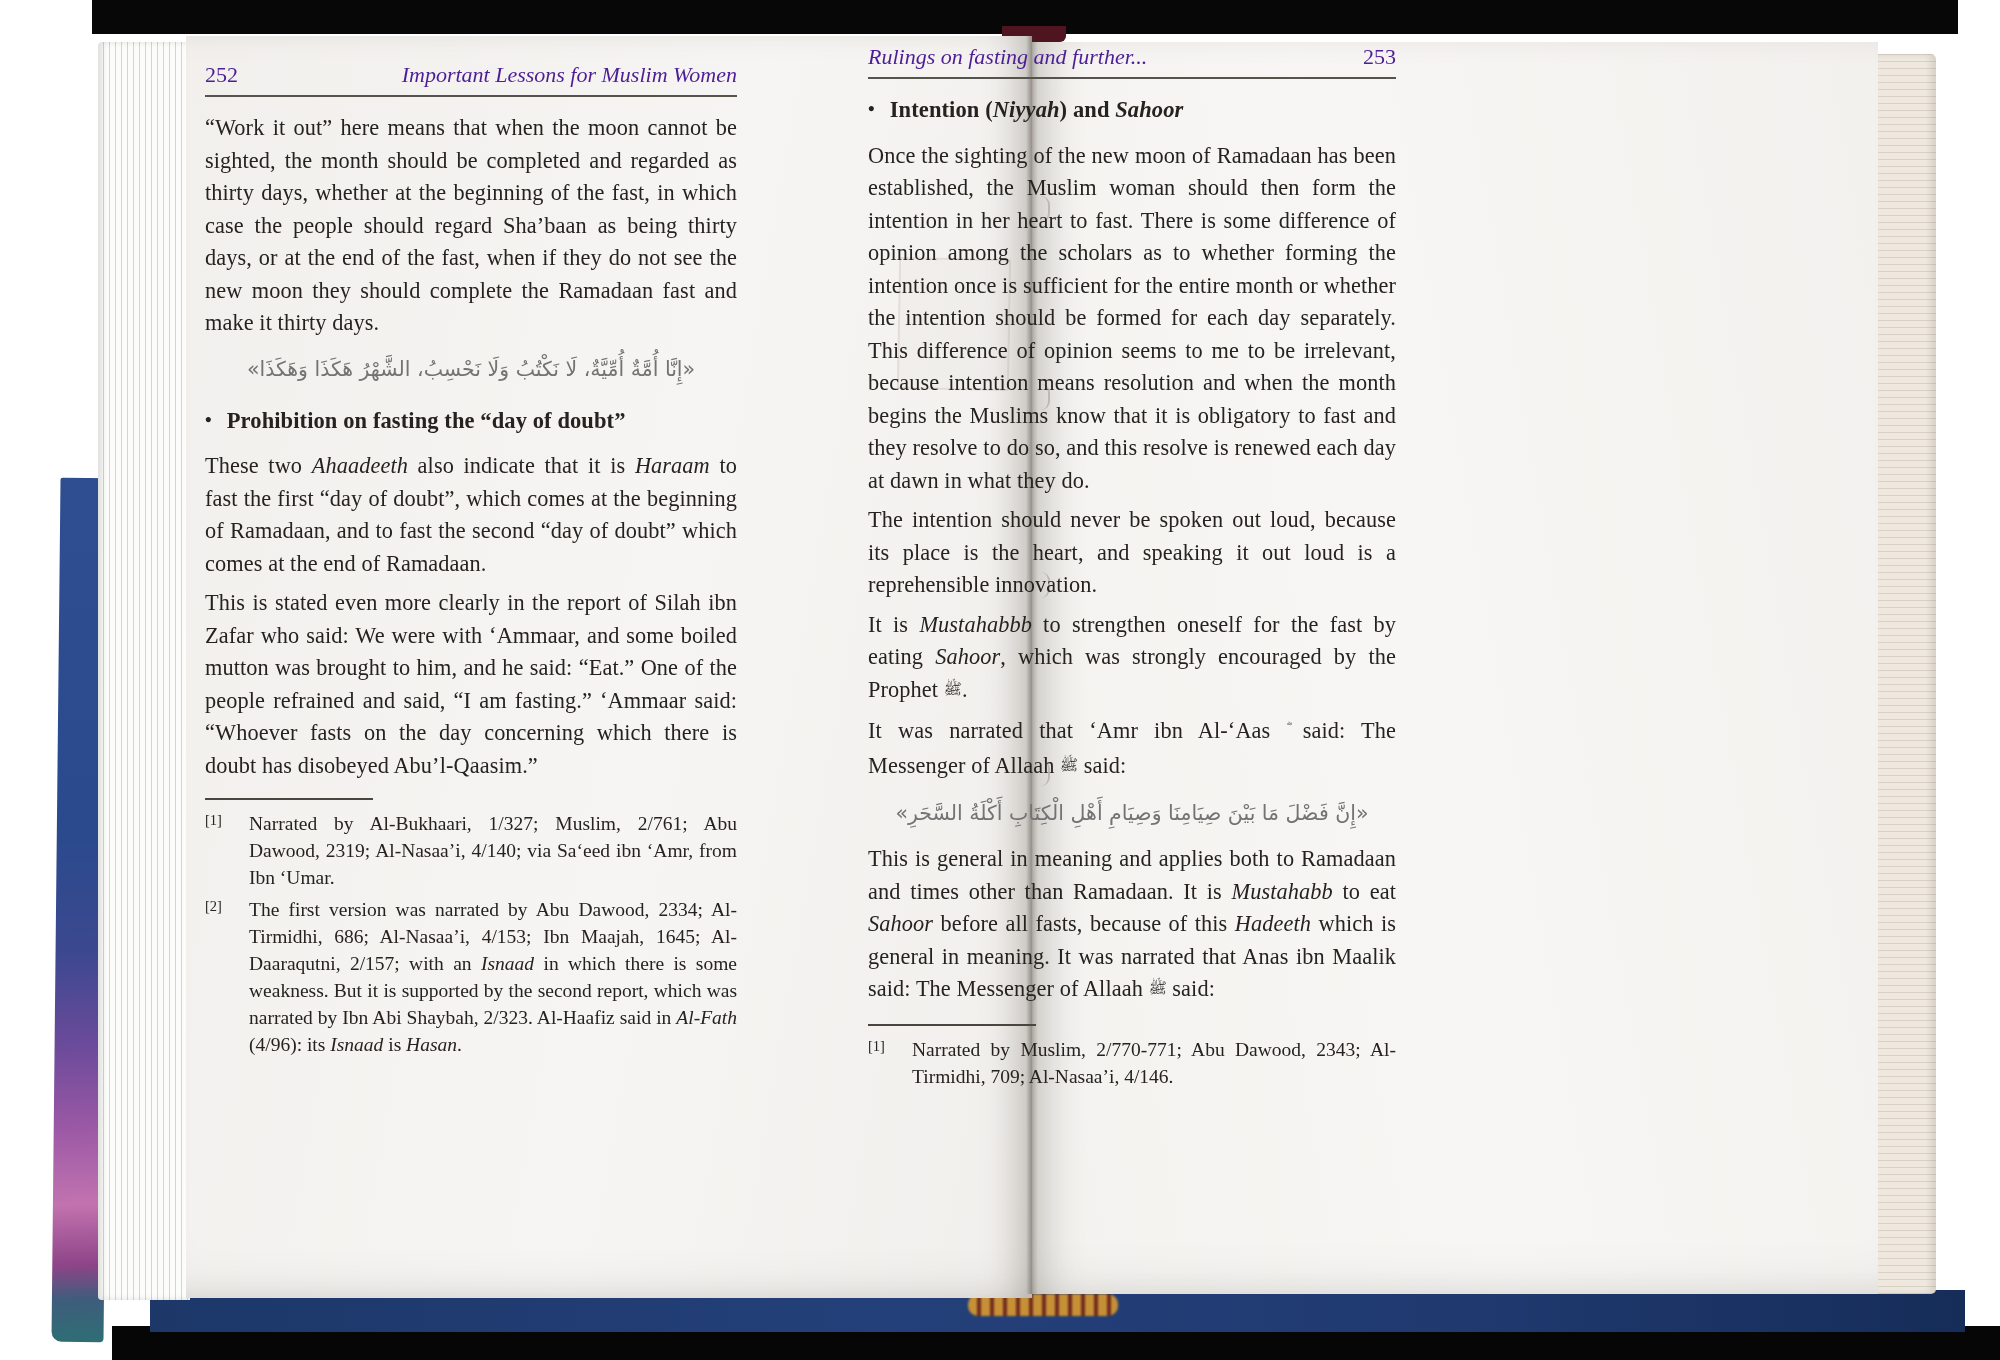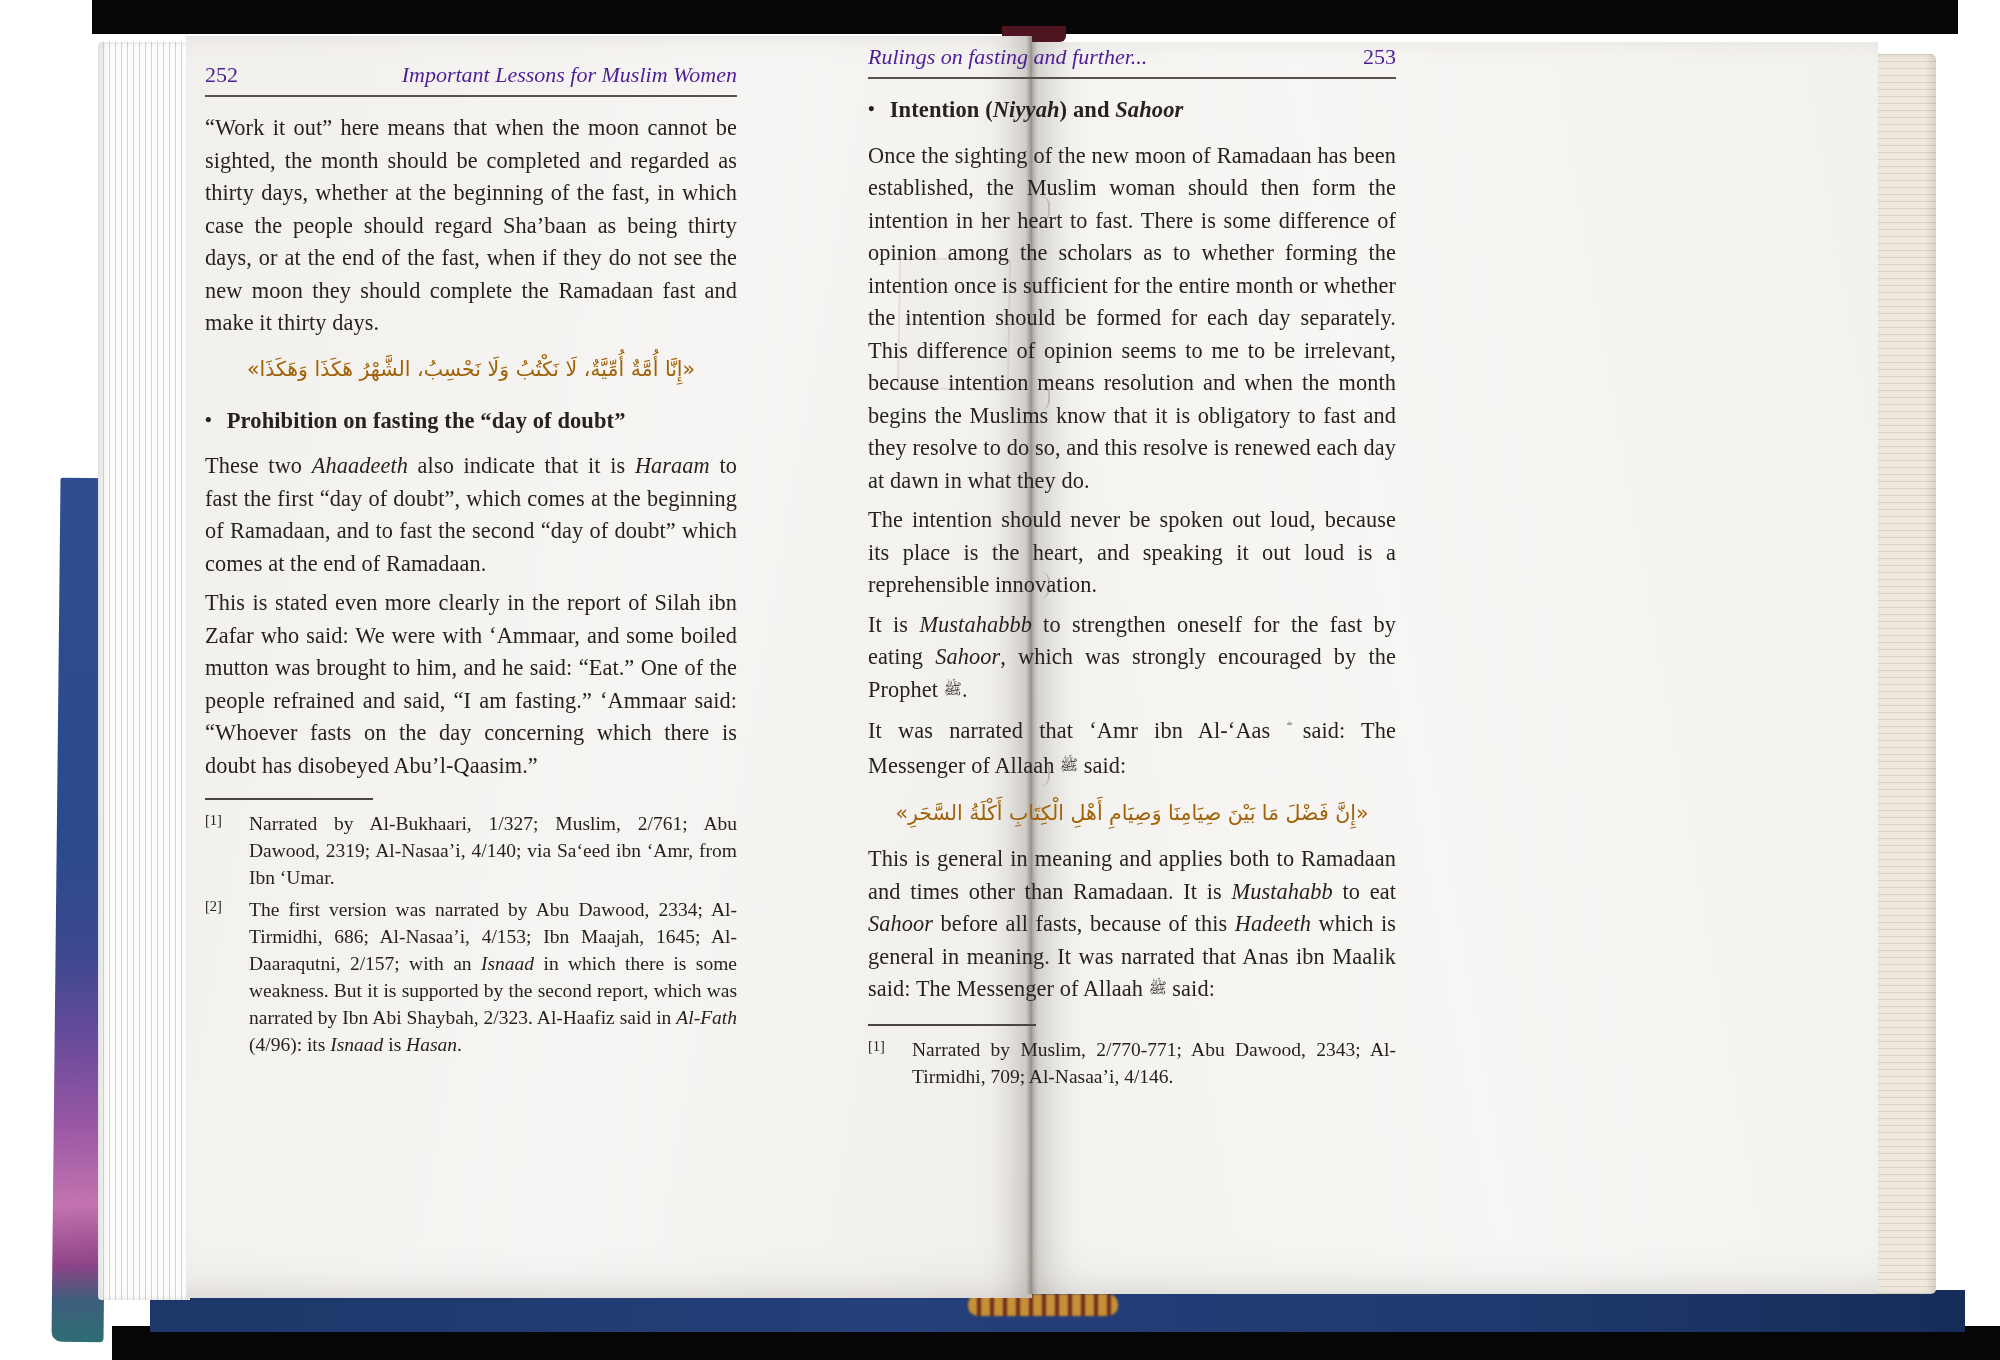--- a/index.html
+++ b/index.html
@@ -52,21 +52,21 @@
   .page-head{display:flex;justify-content:space-between;align-items:flex-end;
     border-bottom:2px solid #56524c;padding-bottom:7px;margin-bottom:15px;
     font-size:22px;color:#4c1d95;}
   .page-head .title{font-style:italic;text-align:center;}
   .body-text{font-size:22.3px;line-height:32.5px;text-align:justify;letter-spacing:.1px;}
   .para{margin:0 0 7px 0;}
   .sec-head{display:flex;gap:15px;align-items:baseline;font-weight:bold;font-size:22.5px;
     margin:14px 0 12px 0;}
   .sec-head .bullet{font-size:19px;transform:translateY(-2px);}
   .quote-ar{direction:rtl;font-family:"DejaVu Sans", sans-serif;font-size:20.5px;line-height:44px;
-    text-align:center;white-space:nowrap;margin:4px 0 8px 0;color:#a16207;}
+    text-align:center;white-space:nowrap;margin:4px 0 8px 0;color:#737373;}
   .quote-tr{font-style:italic;font-size:22px;line-height:31px;padding-left:26px;margin:0 0 14px 0;
     text-align:left;}
   .it{font-style:italic;margin-top:28px;}
   .bi{font-style:italic;font-weight:bold;}
   sup.ref{font-size:13.5px;vertical-align:super;line-height:0;letter-spacing:0;}
   .saw{font-family:"DejaVu Sans", sans-serif;font-size:15px;position:relative;top:-3px;}
   .footnotes{margin-top:16px;}
   .fn-rule{width:168px;border-top:2px solid #4a463f;margin-bottom:10px;}
   .fn{font-size:19.5px;line-height:27px;text-align:justify;}
   .fn-item{position:relative;padding-left:44px;margin-bottom:5px;}

